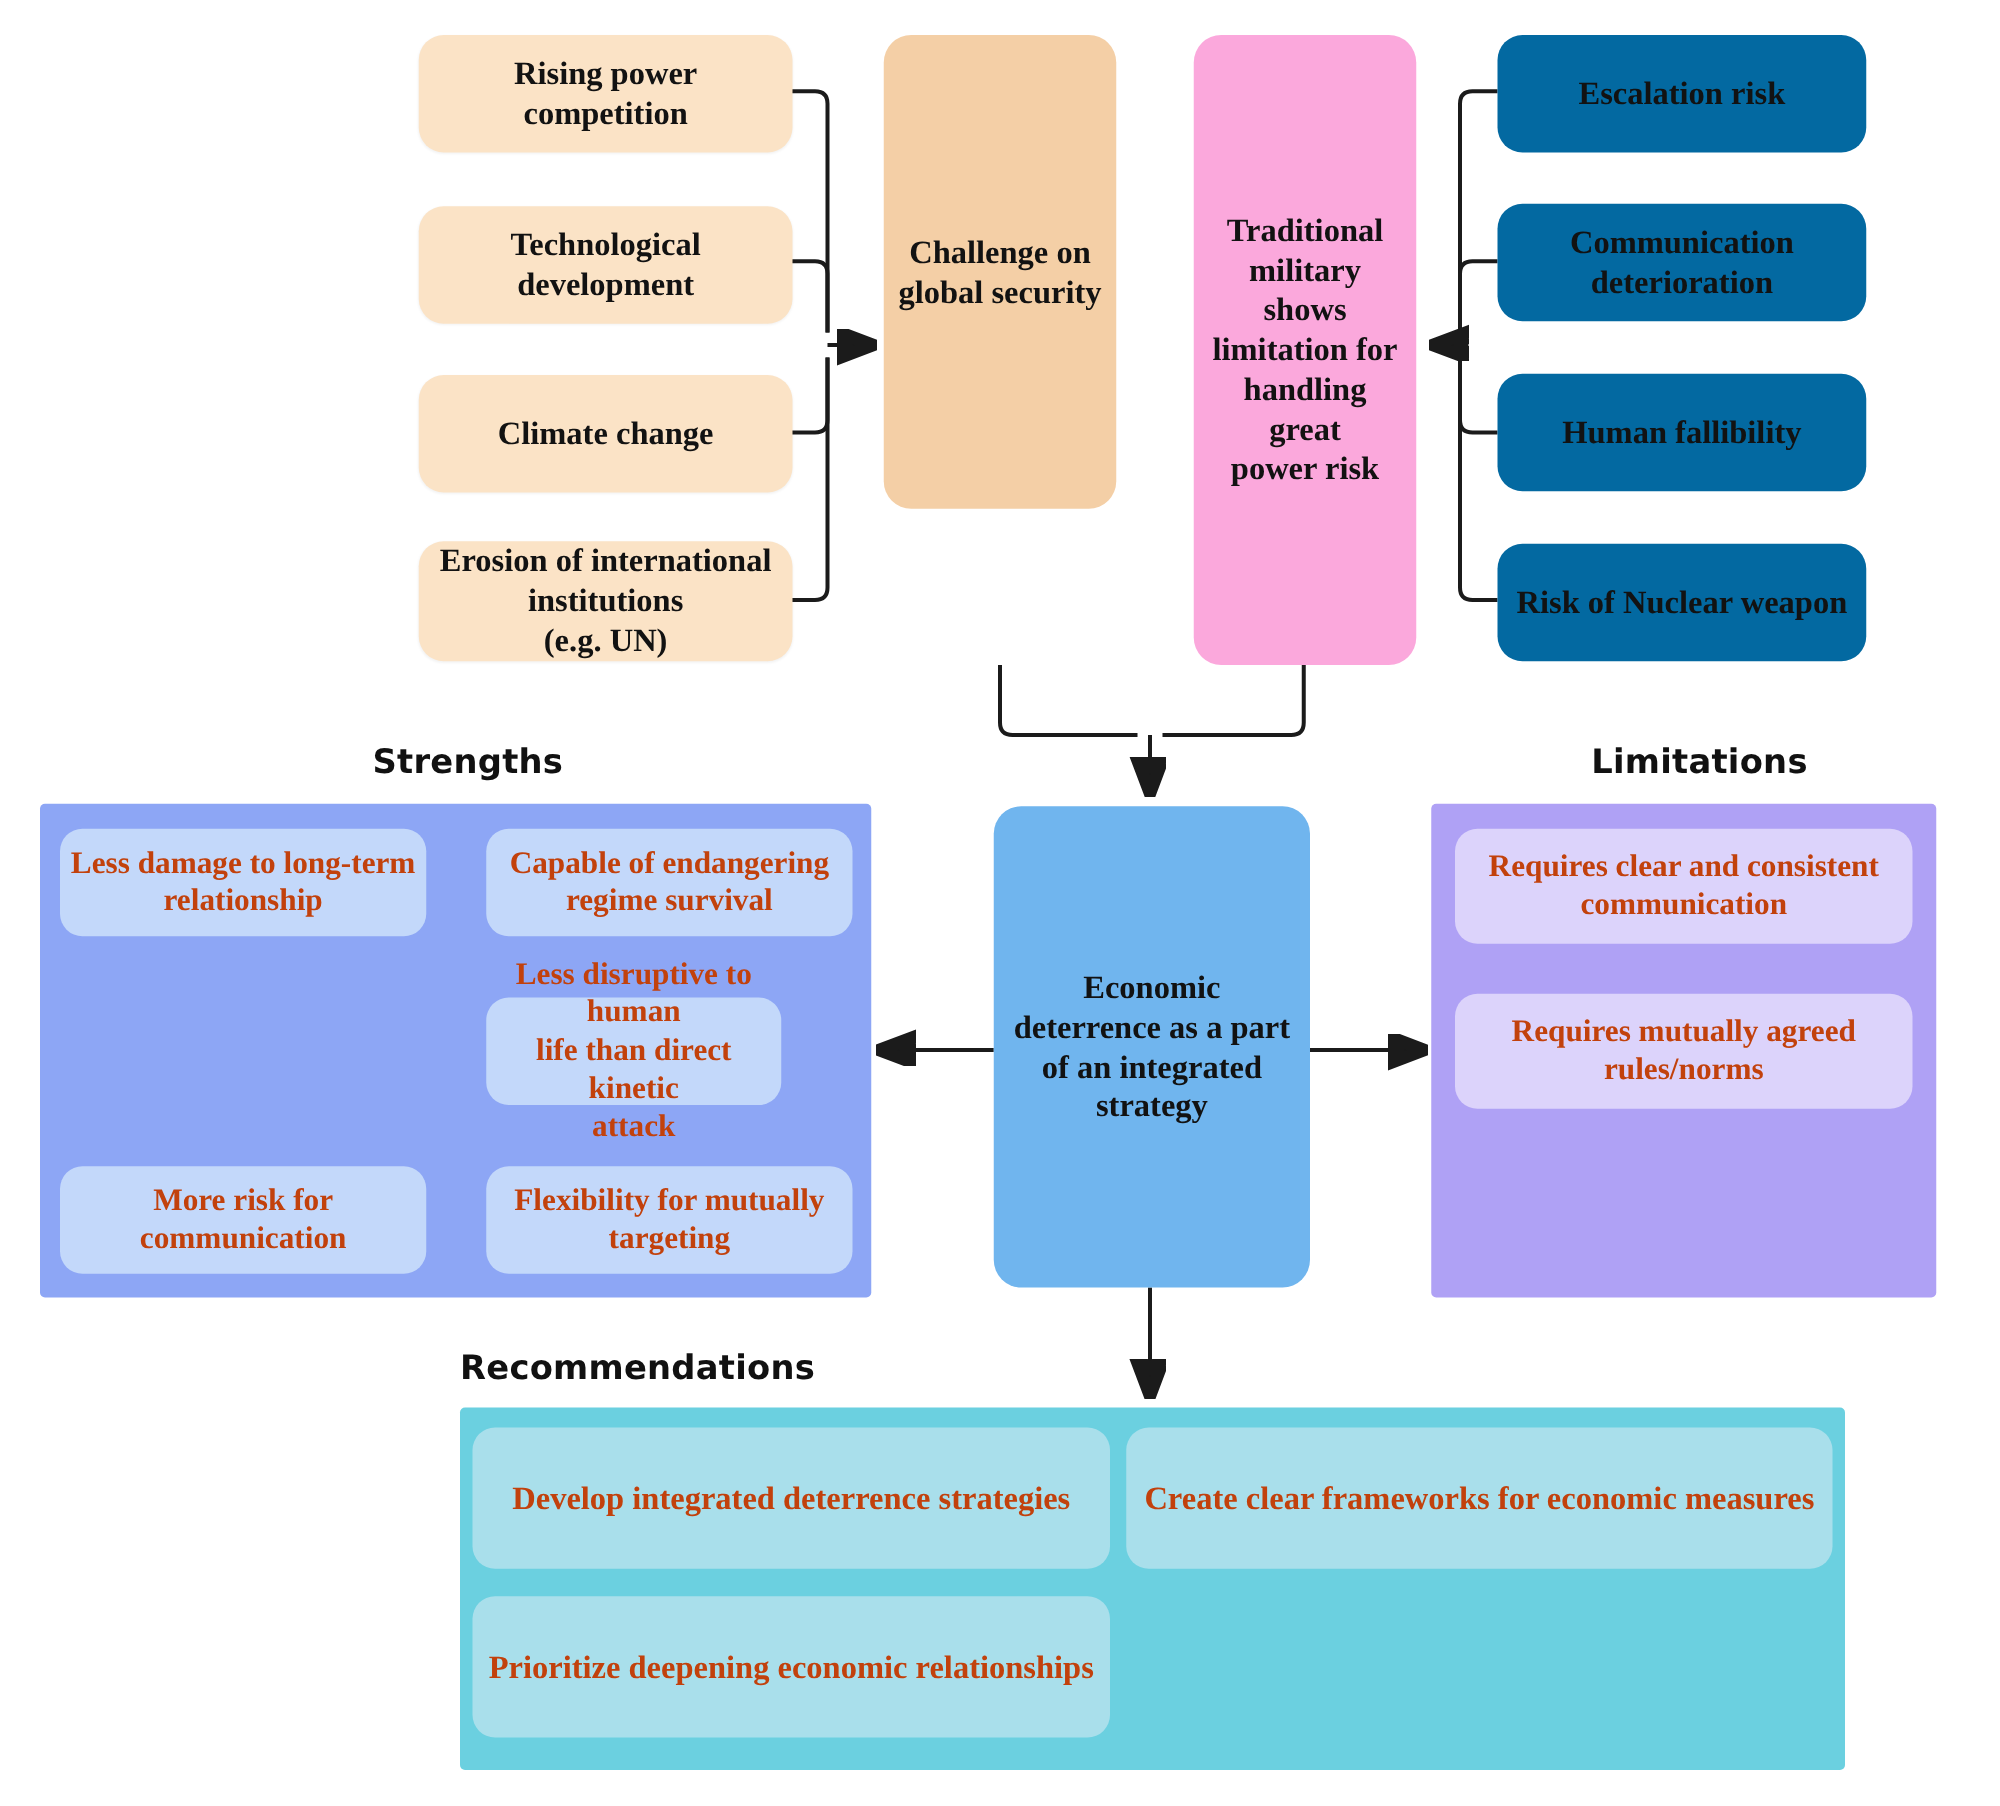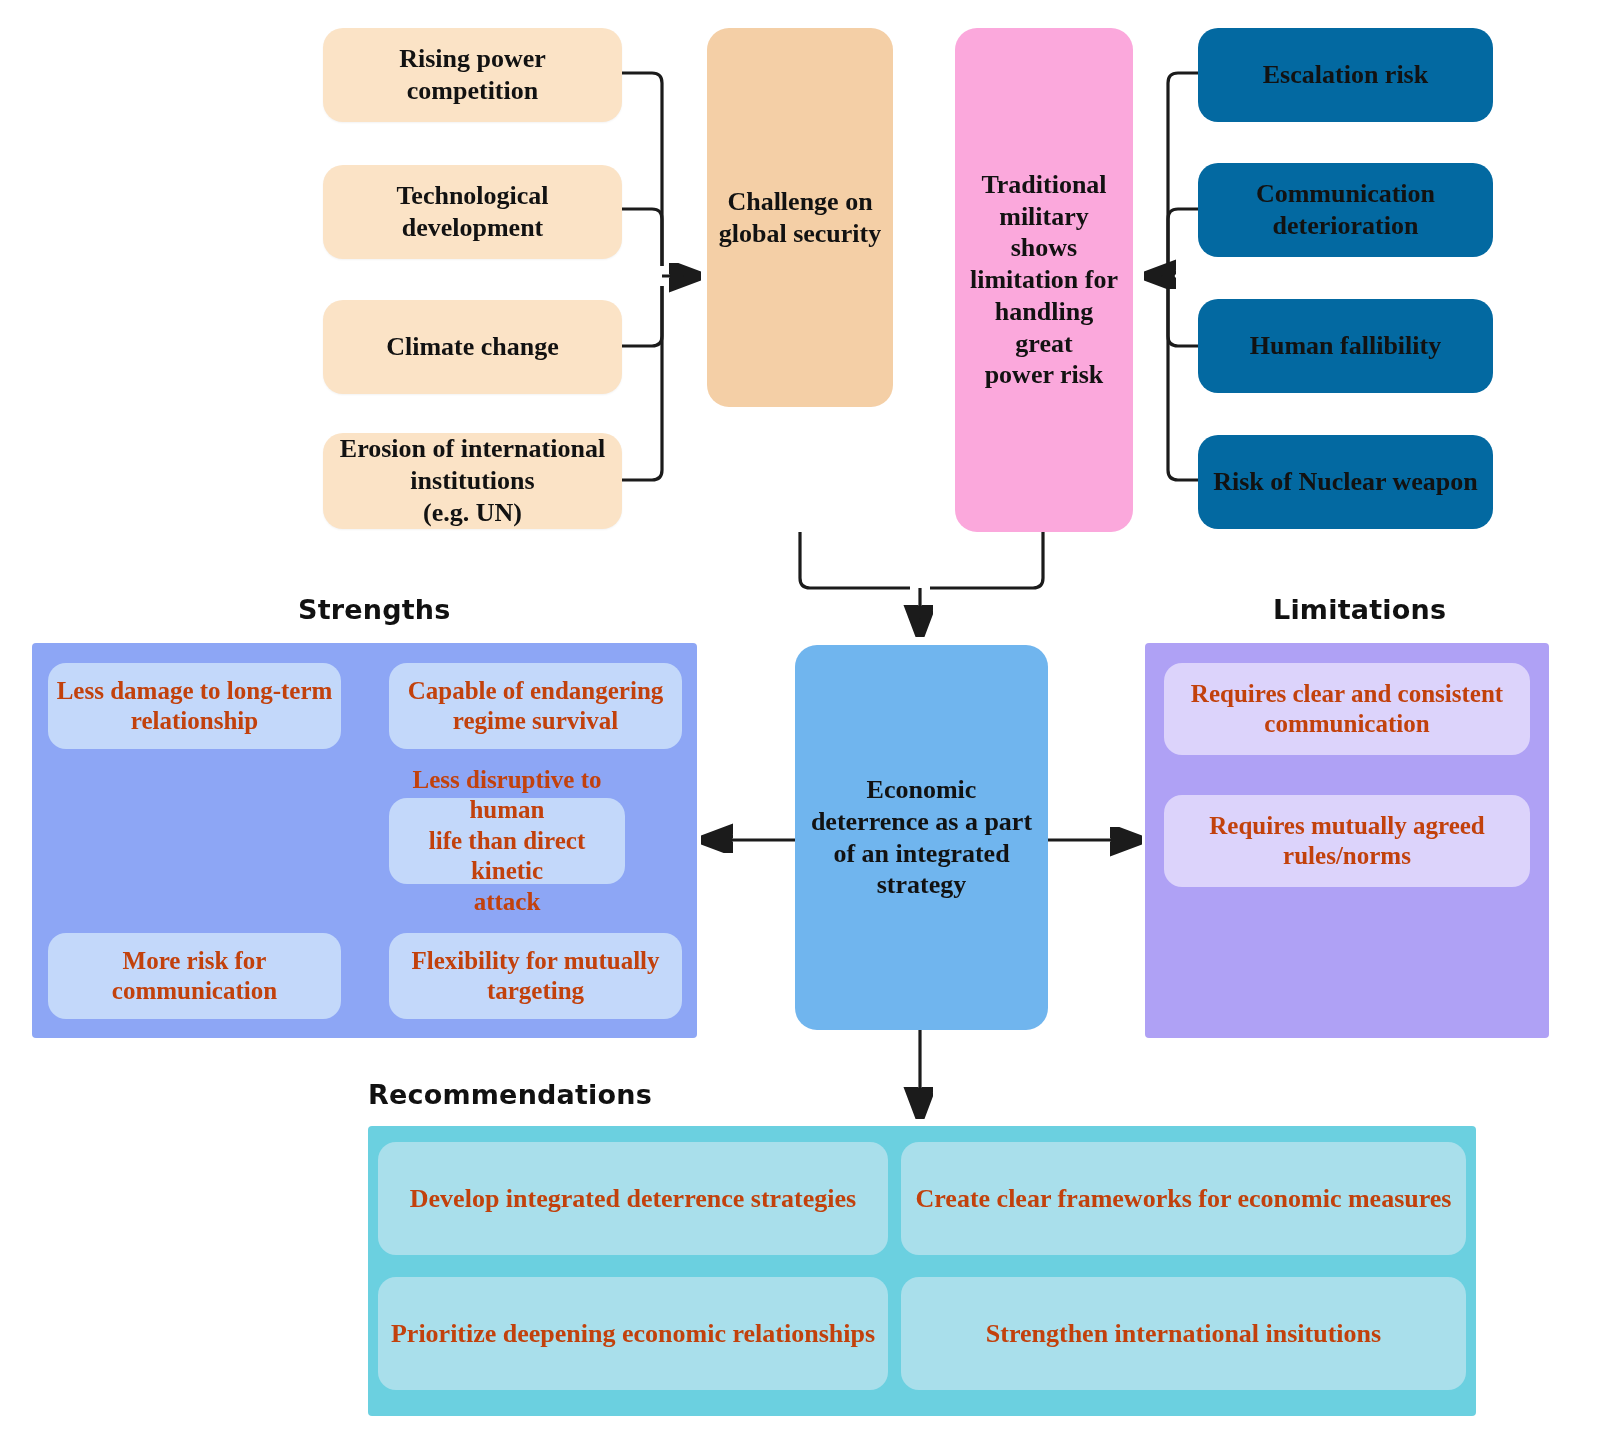--- a/index.html
+++ b/index.html
@@ -23,20 +23,21 @@
     border-radius:18px;
     padding:4px 10px;
   }
 
   
   .driver{
     background:#FBE3C6;
     border-radius:20px;
     font-size:26px;
     box-shadow:0 1px 2px rgba(0,0,0,.05);
+    margin-left:12px;
   }
 
   
   .hub-orange{
     background:#F4CFA6;
     border-radius:22px;
     font-size:26px;
   }
 
   
@@ -242,17 +243,14 @@
 
   <div class="chip chip-rec" style="left:378px;top:1142px;width:510px;height:113px;">
     <span style="white-space:pre-line">Develop integrated deterrence strategies</span>
   </div>
   <div class="chip chip-rec" style="left:901px;top:1142px;width:565px;height:113px;">
     <span style="white-space:pre-line">Create clear frameworks for economic measures</span>
   </div>
   <div class="chip chip-rec" style="left:378px;top:1277px;width:510px;height:113px;">
     <span style="white-space:pre-line">Prioritize deepening economic relationships</span>
   </div>
-  <div class="chip chip-rec" style="left:901px;top:1277px;width:565px;height:113px;">
-    <span style="white-space:pre-line">Strengthen international insitutions</span>
-  </div>
 
 </div>
 
 </body></html>

